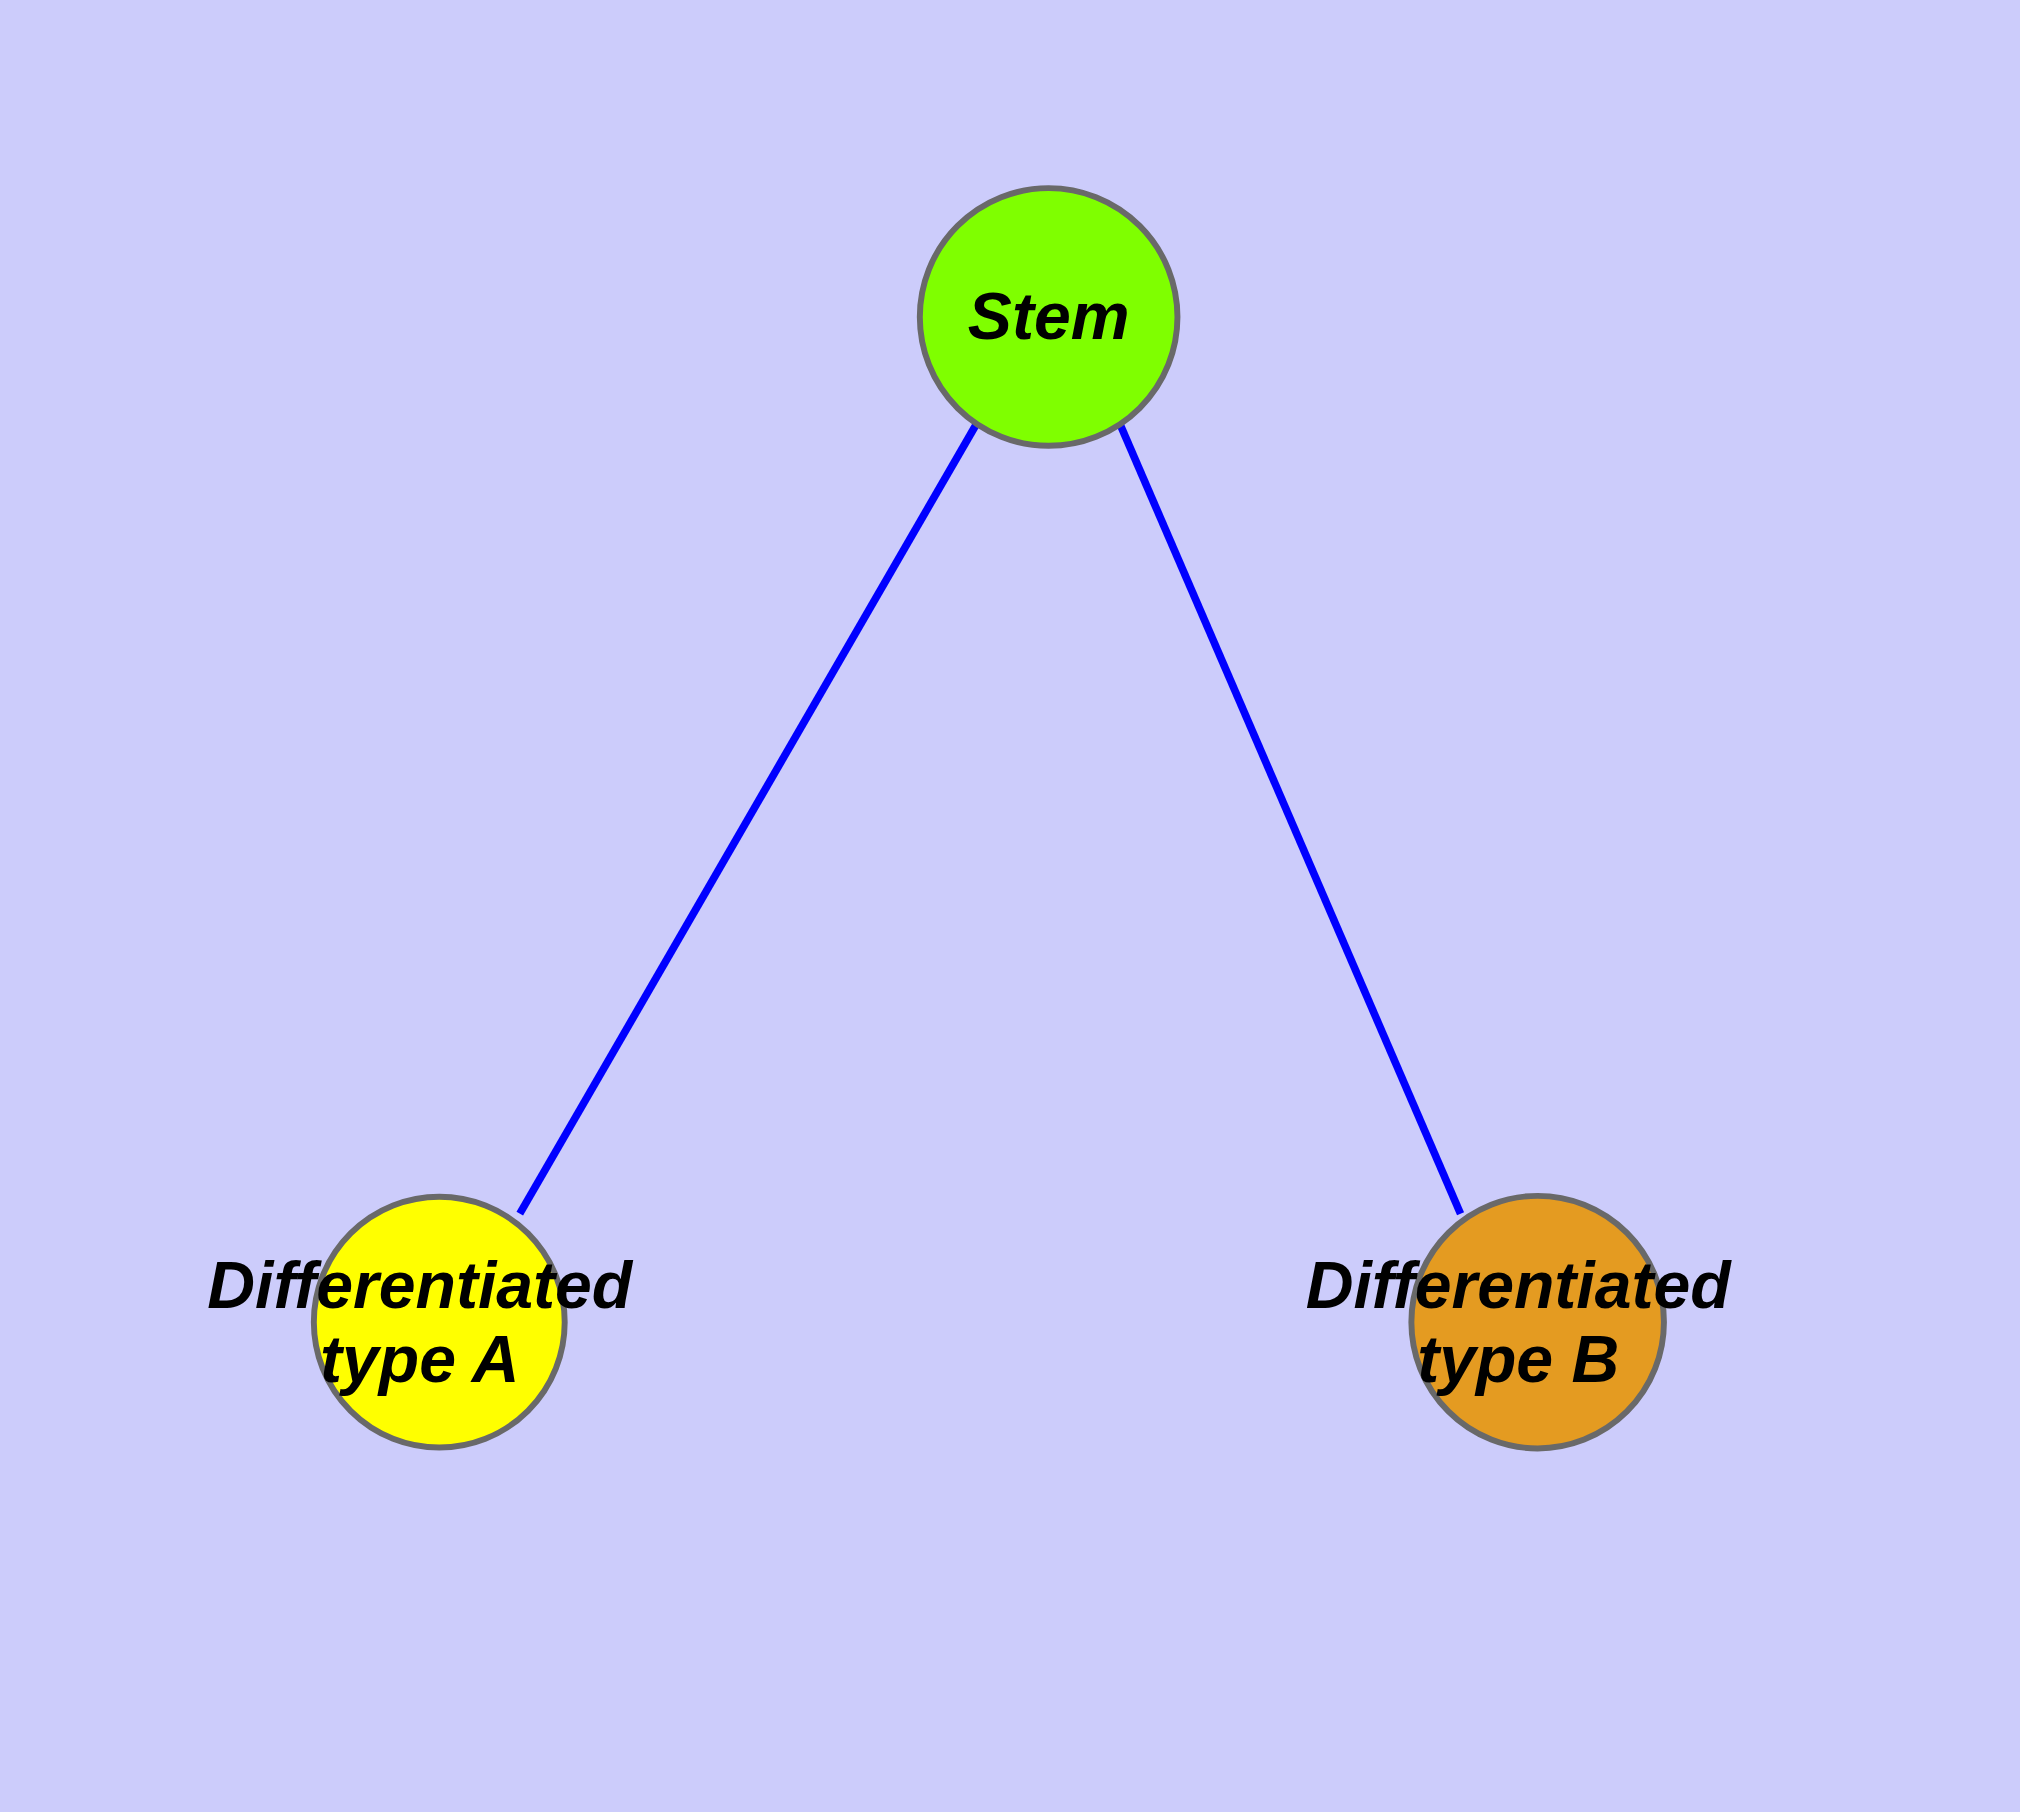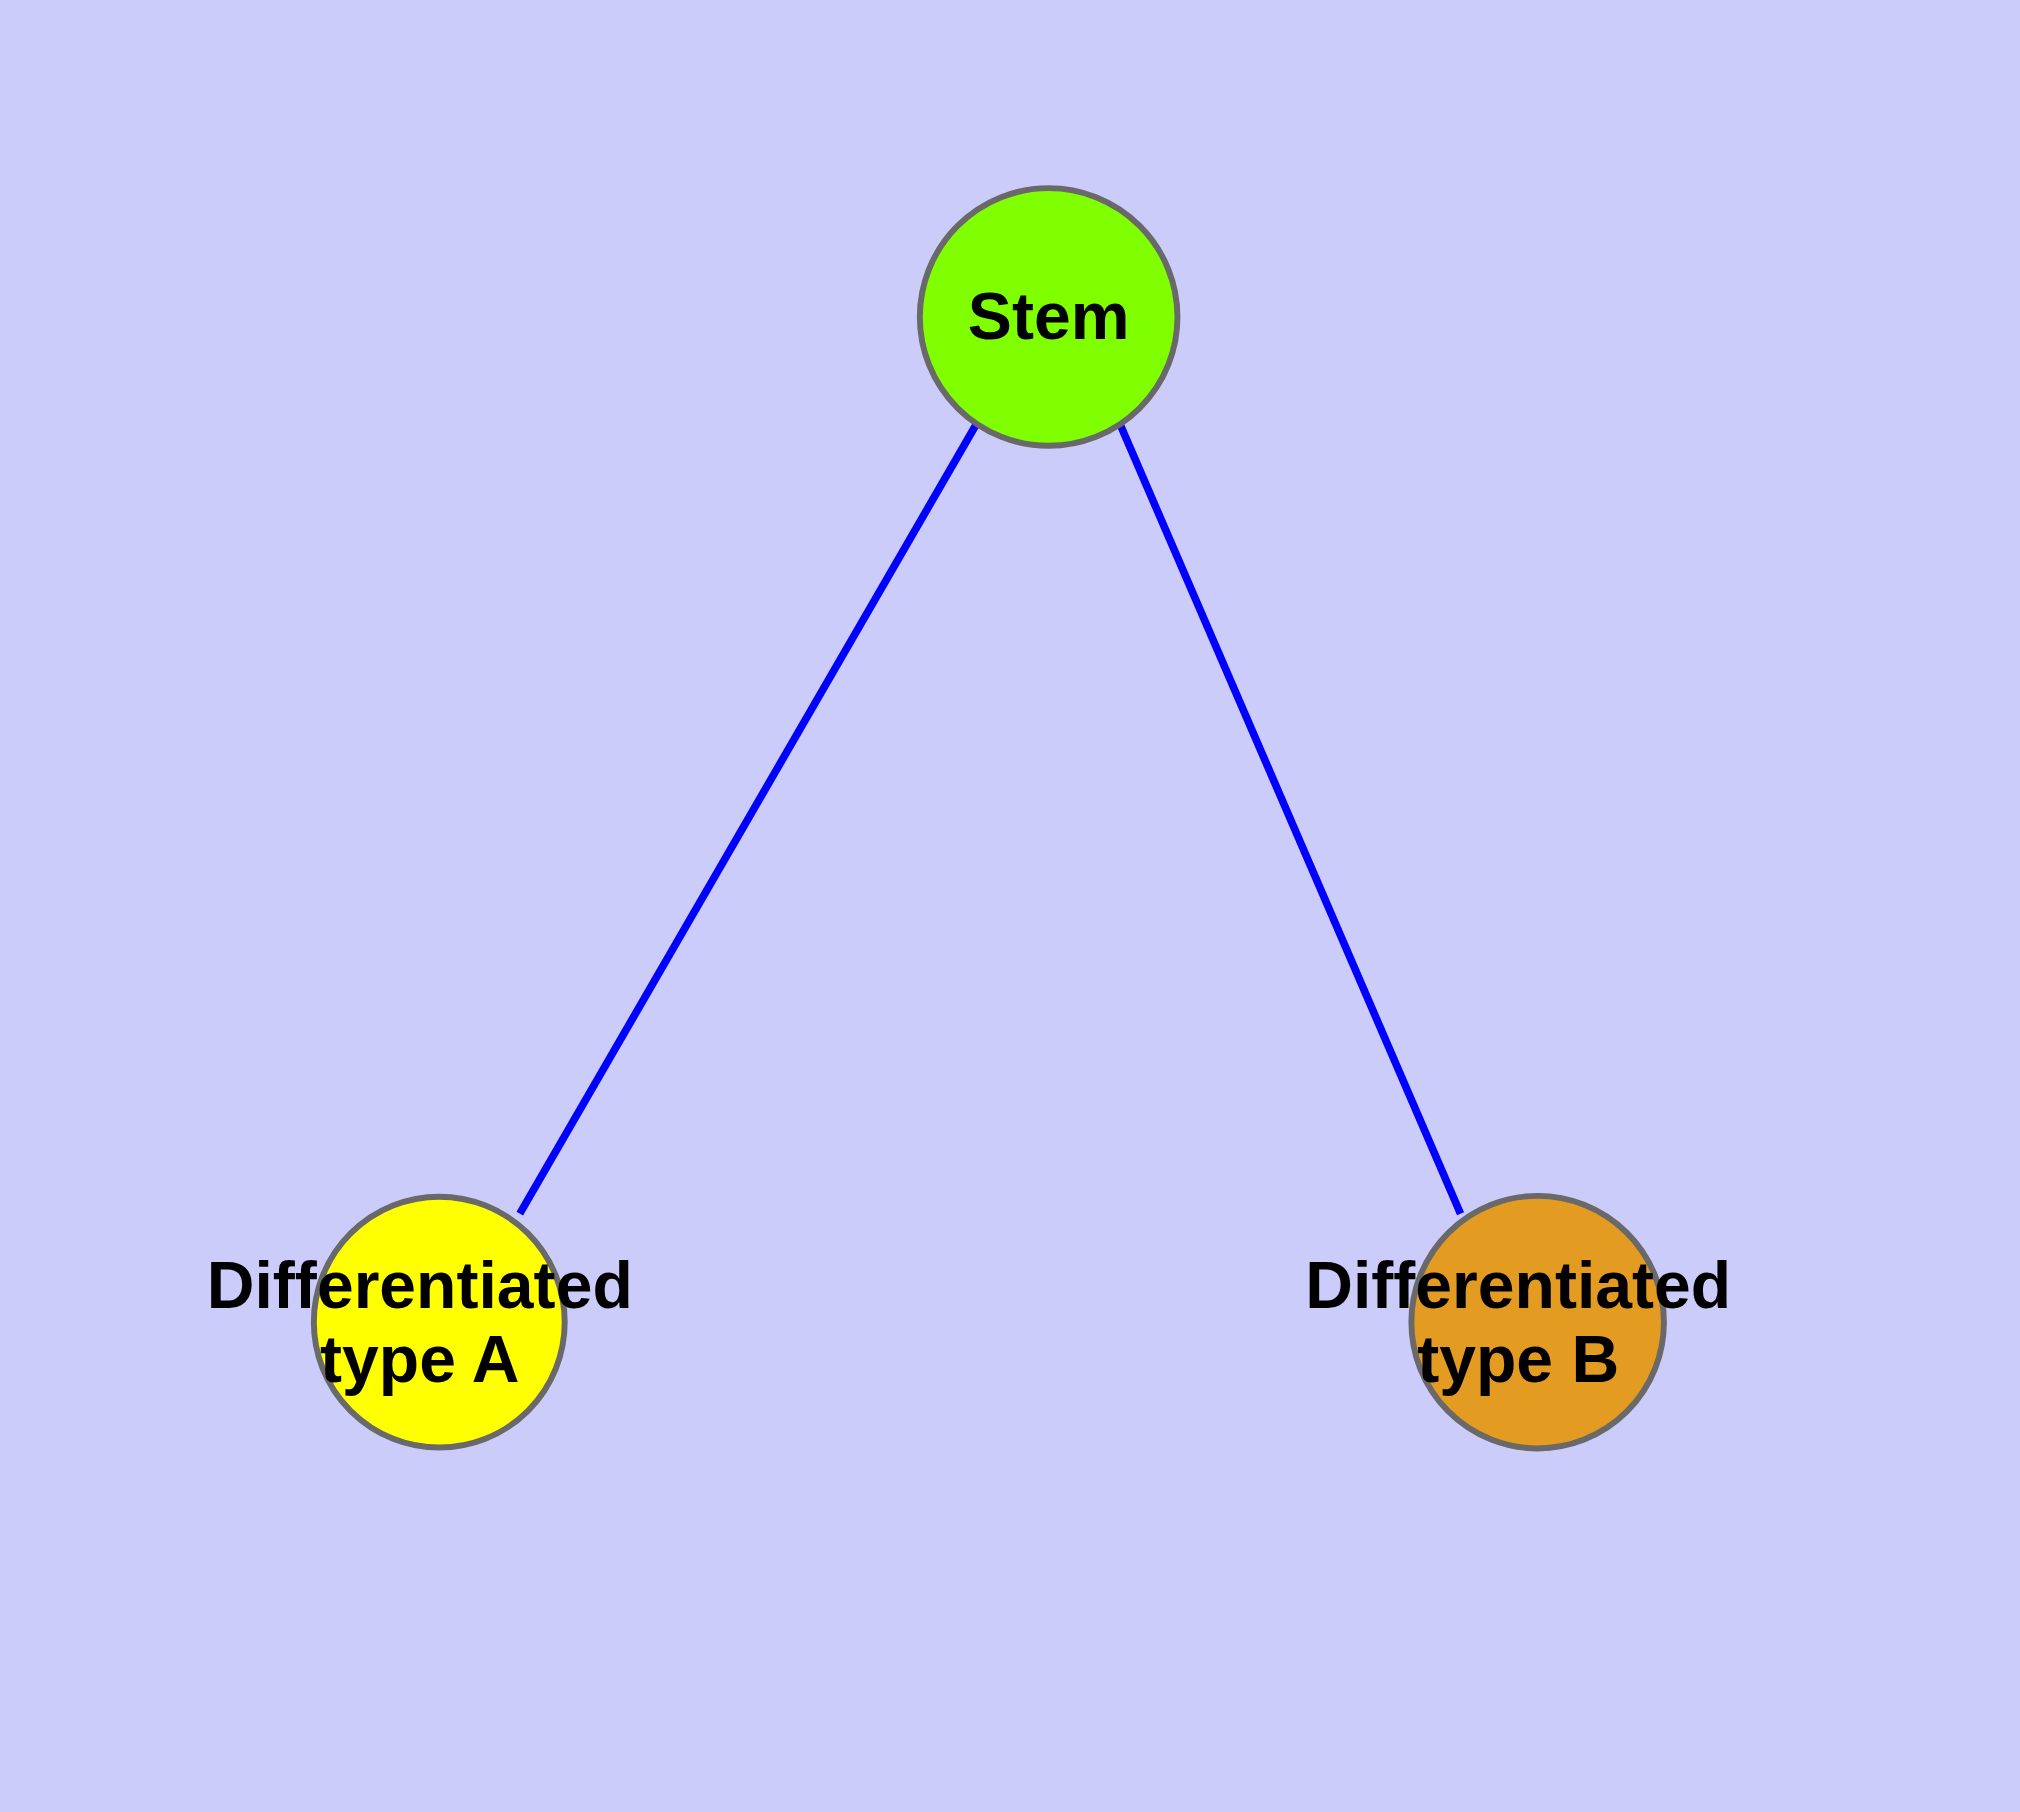--- a/index.html
+++ b/index.html
@@ -37,21 +37,21 @@
   .graph-edge {
     stroke: #0000ff;
     stroke-width: 9;
     stroke-linecap: butt;
     fill: none;
   }
 </style>
 </head>
 <body>
 
-<div id="canvas-root" style="width: 2021px; height: 1812px; background: rgb(204, 204, 251);">
+<div id="canvas-root" style="width: 2021px; height: 1812px; background: rgb(204, 204, 251); font-style: italic;">
   <svg id="graph-svg" viewBox="0 0 2384 2138" xmlns="http://www.w3.org/2000/svg" style="width: 2021px; height: 1812px;">
 
     <rect id="bg-rect" x="0" y="0" width="2384" height="2138" fill="#ccccfb"></rect>
 
     <g>
       <line class="graph-edge" id="edge-0" x1="1152" y1="500" x2="613" y2="1432" stroke="#0000ff" stroke-width="9"></line>
       <line class="graph-edge" id="edge-1" x1="1321" y1="500" x2="1723" y2="1432" stroke="#0000ff" stroke-width="9"></line>
     </g>
 
     <g>

